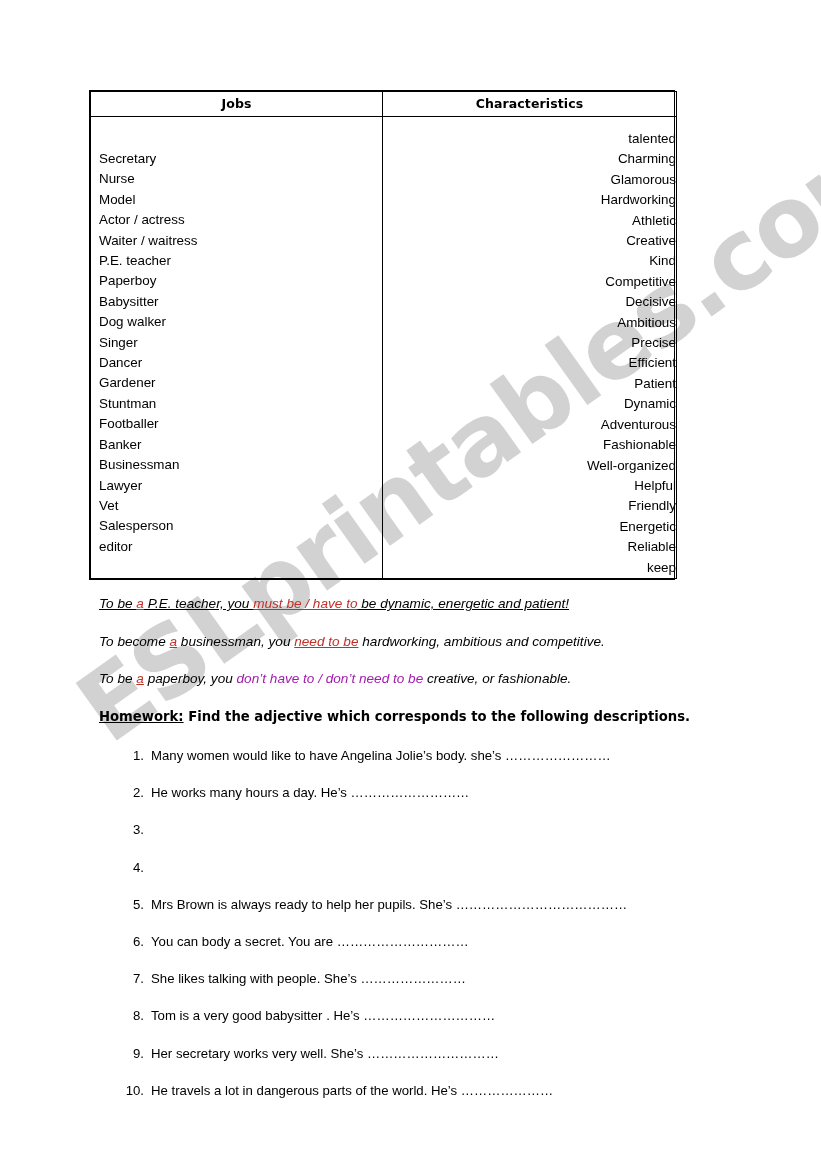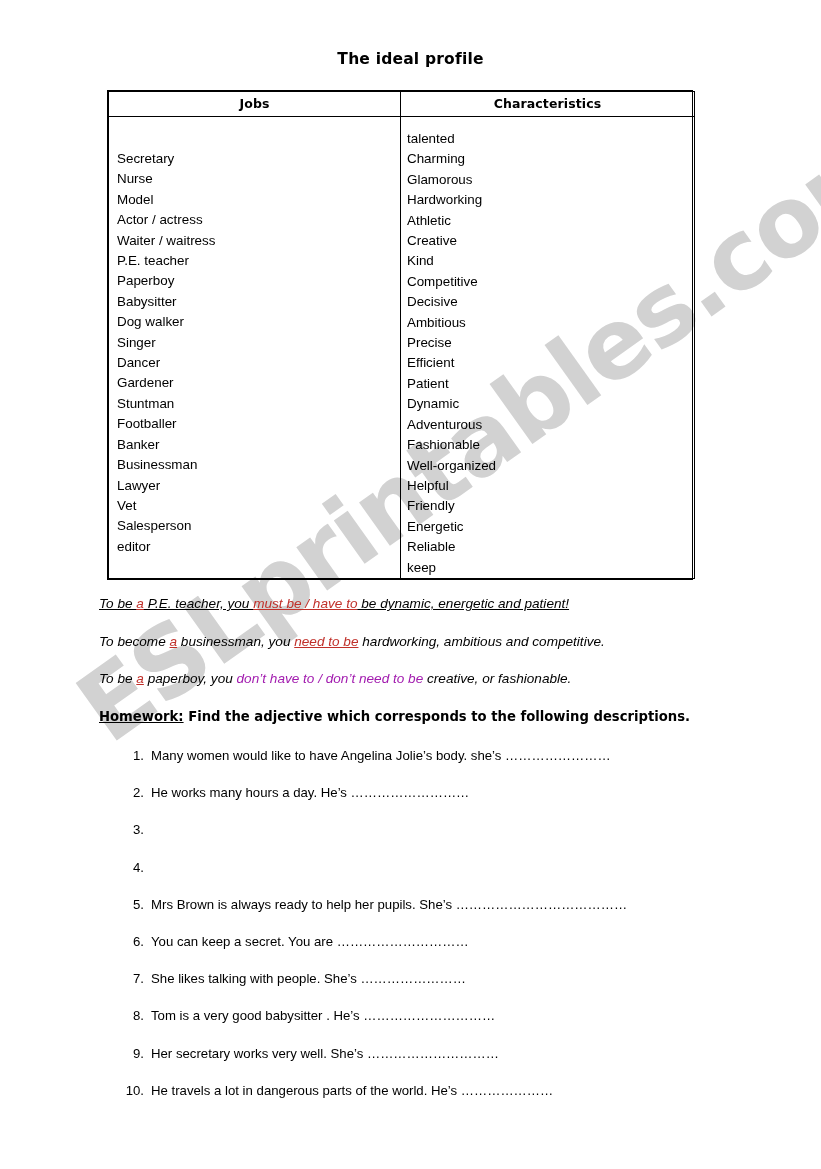--- a/index.html
+++ b/index.html
@@ -63,21 +63,20 @@
   
   #profile-table {
     position: absolute;
     left: 89px;
     top: 90px;
     width: 584px;
     border: 1.4px solid #000;
     border-collapse: collapse;
     background: transparent;
     z-index: 10;
-    margin-left: 18px;
   }
   #profile-table table {
     width: 100%;
     border-collapse: collapse;
     table-layout: fixed;
   }
   #profile-table th {
     border: 1.4px solid #000;
     font-family: "DejaVu Sans", sans-serif;
     font-size: 12.5px;
@@ -98,21 +97,21 @@
   .cell-list {
     list-style: none;
     margin: 0;
     padding: 0;
     font-size: 13.4px;
     line-height: 20.4px;
   }
   .cell-list li { white-space: nowrap; }
 
   .jobs-list { padding: 32px 0 0 8px; }
-  .chars-list { padding: 12px 0 0 6px; }
+  .chars-list { padding: 12px 0 0 6px; text-align: right; }
 
   
   .example {
     position: absolute;
     left: 99px;
     font-style: italic;
     font-size: 13.6px;
     white-space: nowrap;
     z-index: 10;
   }
@@ -166,21 +165,20 @@
 </style>
 </head>
 <body>
 
 <div id="page">
 
   <div id="watermark">
     <div class="wm-text">ESLprintables.com</div>
   </div>
 
-  <div id="doc-title">The ideal profile</div>
 
   <div id="profile-table">
     <table>
       <thead>
         <tr>
           <th class="col-jobs">Jobs</th>
           <th class="col-chars">Characteristics</th>
         </tr>
       </thead>
       <tbody>
@@ -270,21 +268,21 @@
       </li>
       <li>
         <span class="q-num">4.</span>
       </li>
       <li>
         <span class="q-num">5.</span>
         <span class="q-text">Mrs Brown is always ready to help her pupils. She’s …………………………………</span>
       </li>
       <li>
         <span class="q-num">6.</span>
-        <span class="q-text">You can keep a secret. You are …………………………</span>
+        <span class="q-text">You can body a secret. You are …………………………</span>
       </li>
       <li>
         <span class="q-num">7.</span>
         <span class="q-text">She likes talking with people. She’s ……………………</span>
       </li>
       <li>
         <span class="q-num">8.</span>
         <span class="q-text">Tom is a very good babysitter . He’s  …………………………</span>
       </li>
       <li>

